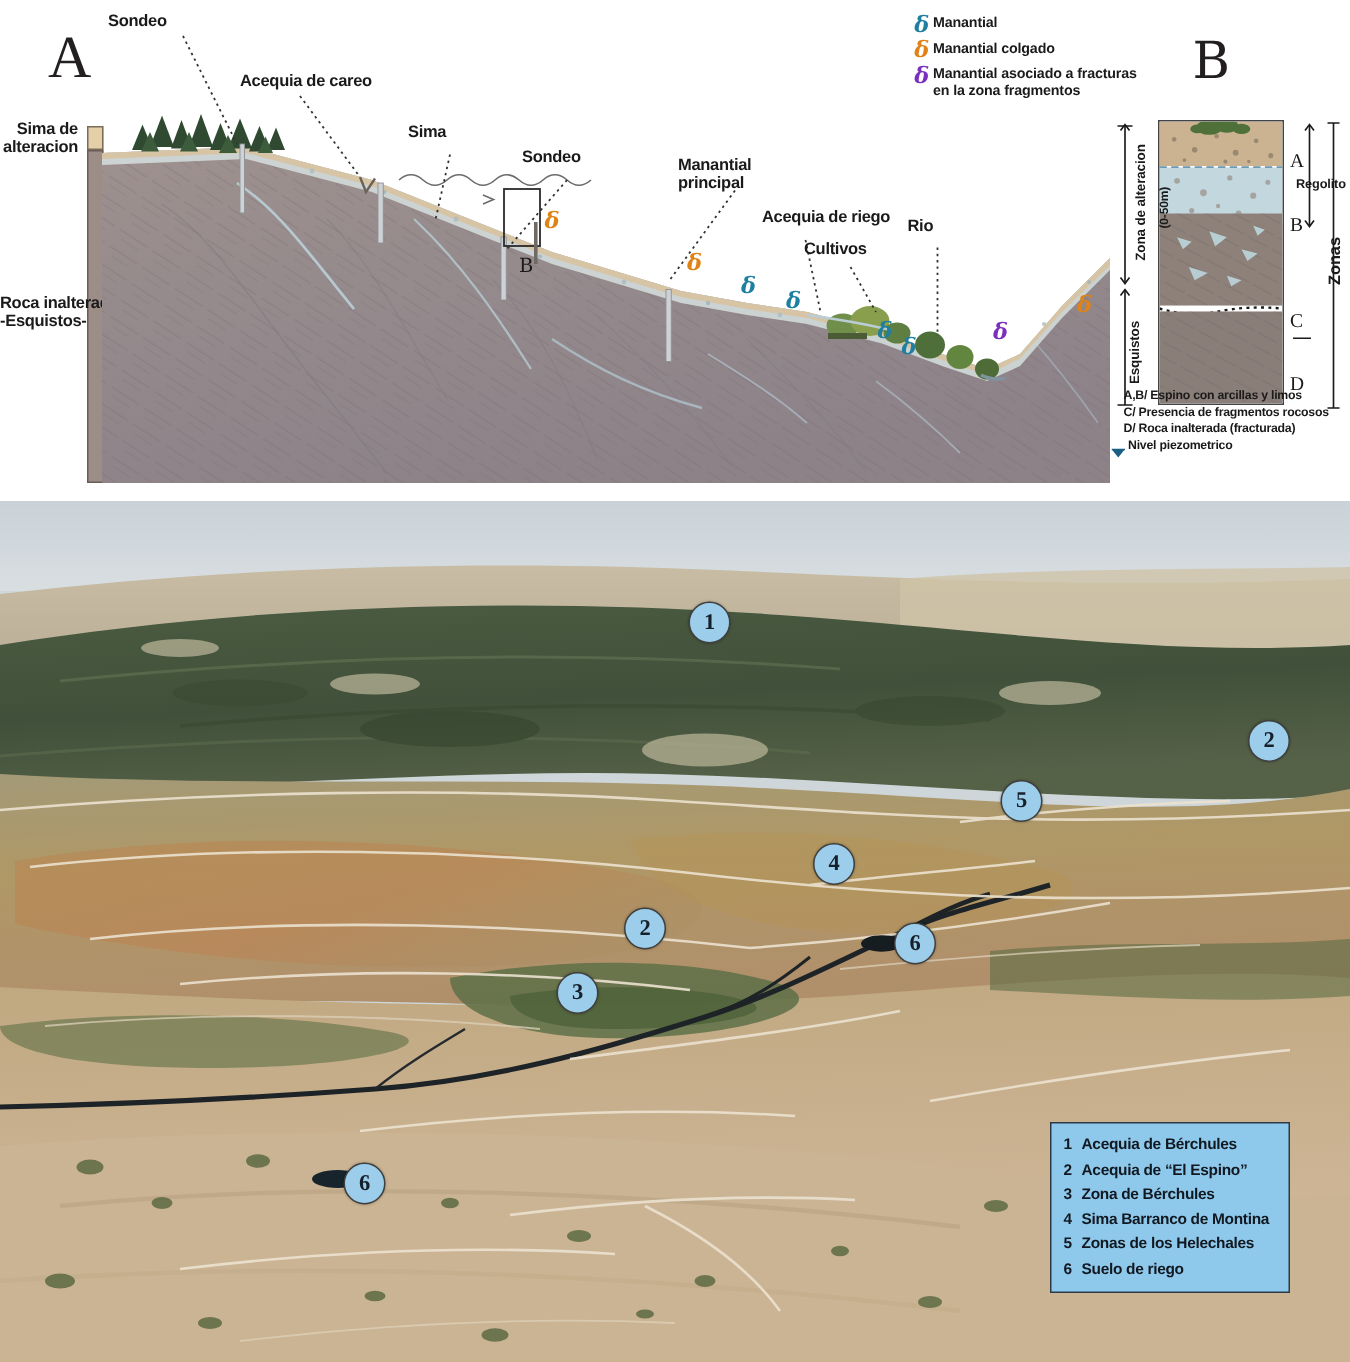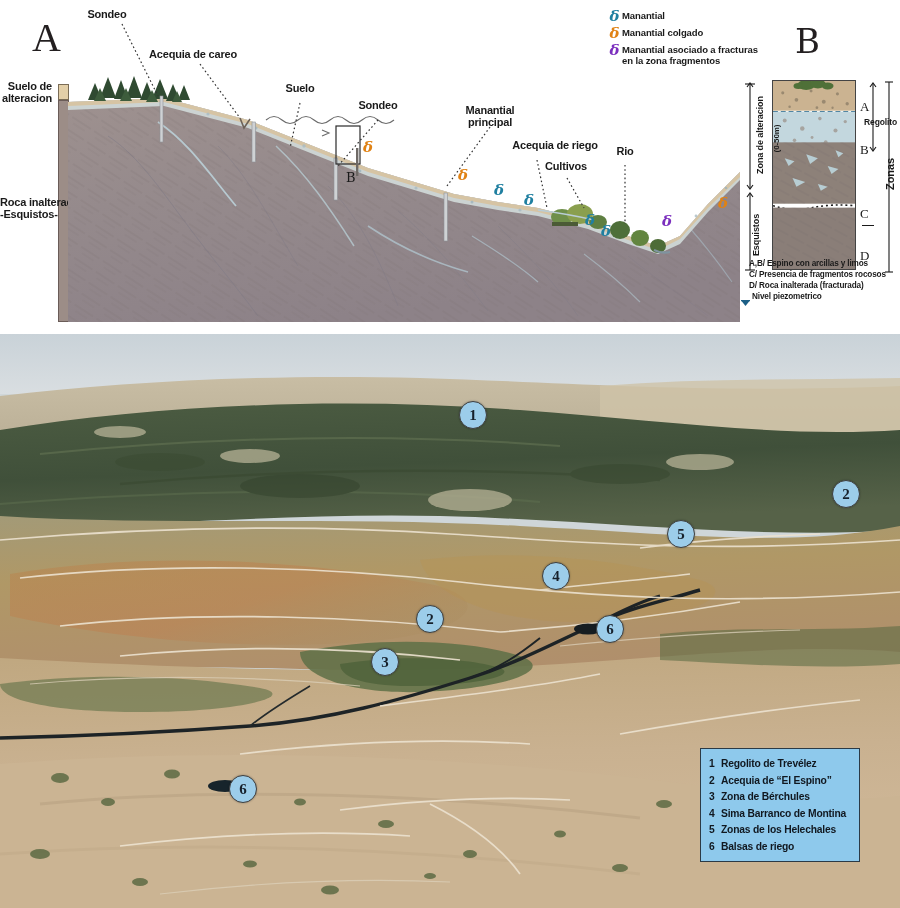--- a/index.html
+++ b/index.html
@@ -21,21 +21,21 @@
   .cs-label {
     position: absolute;
     font-family: "Liberation Sans", sans-serif;
     font-weight: 700;
     font-size: 11px;
     color: #1a1a1a;
     line-height: 1.12;
     white-space: nowrap;
     letter-spacing: -0.2px;
   }
-  .cs-label.ctr { text-align: center; }
+  .cs-label.ctr { text-align: left; }
   .cs-label.rt  { text-align: right; }
 
   
   #scale-alter {
     position: absolute; left: 58px; top: 84px; width: 11px; height: 16px;
     background: #e3cfa8; border: 1px solid #7a6c56;
   }
   #scale-rock {
     position: absolute; left: 58px; top: 100px; width: 11px; height: 222px;
     background: #9c8d87; border: 1px solid #6a5c58;
@@ -93,21 +93,21 @@
 </head>
 <body>
 
 <div id="panel-a">
 
   <div class="panel-letter" id="letter-a">A</div>
 
   <div id="scale-alter"></div>
   <div id="scale-rock"></div>
   <div class="cs-label rt" style="left:0; top:80px; width:52px;">
-    <span style="display:block">Suelo de</span>
+    <span style="display:block">Sima de</span>
       <span style="display:block">alteracion</span>
   </div>
   <div class="cs-label rt" style="left:0; top:196px; width:54px;">
     <span style="display:block">Roca inalterada</span>
       <span style="display:block">-Esquistos-</span>
   </div>
 
   <div id="terrain-wrap">
     <svg id="terrain-svg" viewBox="0 0 672 246" preserveAspectRatio="none">
       <defs>
@@ -220,22 +220,22 @@
       <line x1="200" y1="64" x2="240" y2="118"></line>
       <line x1="300" y1="103" x2="290" y2="148"></line>
       <line x1="378" y1="120" x2="338" y2="166"></line>
       <line x1="490" y1="127" x2="447" y2="186"></line>
       <line x1="537" y1="160" x2="547" y2="208"></line>
       <line x1="567" y1="178" x2="584" y2="208"></line>
       <line x1="625" y1="165" x2="625" y2="224"></line>
     </g>
   </svg>
 
-  <div class="cs-label ctr" style="left:145px; top:48px; width:96px;">Acequia de careo</div>
-  <div class="cs-label ctr" style="left:272px; top:82px; width:56px;">Suelo</div>
+  <div class="cs-label ctr" style="left:160px; top:48px; width:96px;">Acequia de careo</div>
+  <div class="cs-label ctr" style="left:272px; top:82px; width:56px;">Sima</div>
   <div class="cs-label ctr" style="left:348px; top:99px; width:60px;">Sondeo</div>
   <div class="cs-label ctr" style="left:452px; top:104px; width:76px;">
     <span style="display:block">Manantial</span>
       <span style="display:block">principal</span>
   </div>
   <div class="cs-label ctr" style="left:508px; top:139px; width:94px;">Acequia de riego</div>
   <div class="cs-label ctr" style="left:536px; top:160px; width:60px;">Cultivos</div>
   <div class="cs-label ctr" style="left:605px; top:145px; width:40px;">Rio</div>
 
   <div class="spring-mark" style="left:363px; top:140px; color:#e08214;">δ</div>
@@ -512,35 +512,35 @@
 <div class="marker" style="left:667px; top:520px;">5</div>
 <div class="marker" style="left:542px; top:562px;">4</div>
 <div class="marker" style="left:416px; top:605px;">2</div>
 <div class="marker" style="left:596px; top:615px;">6</div>
 <div class="marker" style="left:371px; top:648px;">3</div>
 <div class="marker" style="left:229px; top:775px;">6</div>
 
 <div id="photo-legend">
   <div class="pl-row">
     <span class="pl-num">1</span>
-    <span>Regolito de Trevélez</span>
+    <span>Acequia de Bérchules</span>
   </div>
   <div class="pl-row">
     <span class="pl-num">2</span>
     <span>Acequia de “El Espino”</span>
   </div>
   <div class="pl-row">
     <span class="pl-num">3</span>
     <span>Zona de Bérchules</span>
   </div>
   <div class="pl-row">
     <span class="pl-num">4</span>
     <span>Sima Barranco de Montina</span>
   </div>
   <div class="pl-row">
     <span class="pl-num">5</span>
     <span>Zonas de los Helechales</span>
   </div>
   <div class="pl-row">
     <span class="pl-num">6</span>
-    <span>Balsas de riego</span>
+    <span>Suelo de riego</span>
   </div>
 </div>
 
 </body></html>

